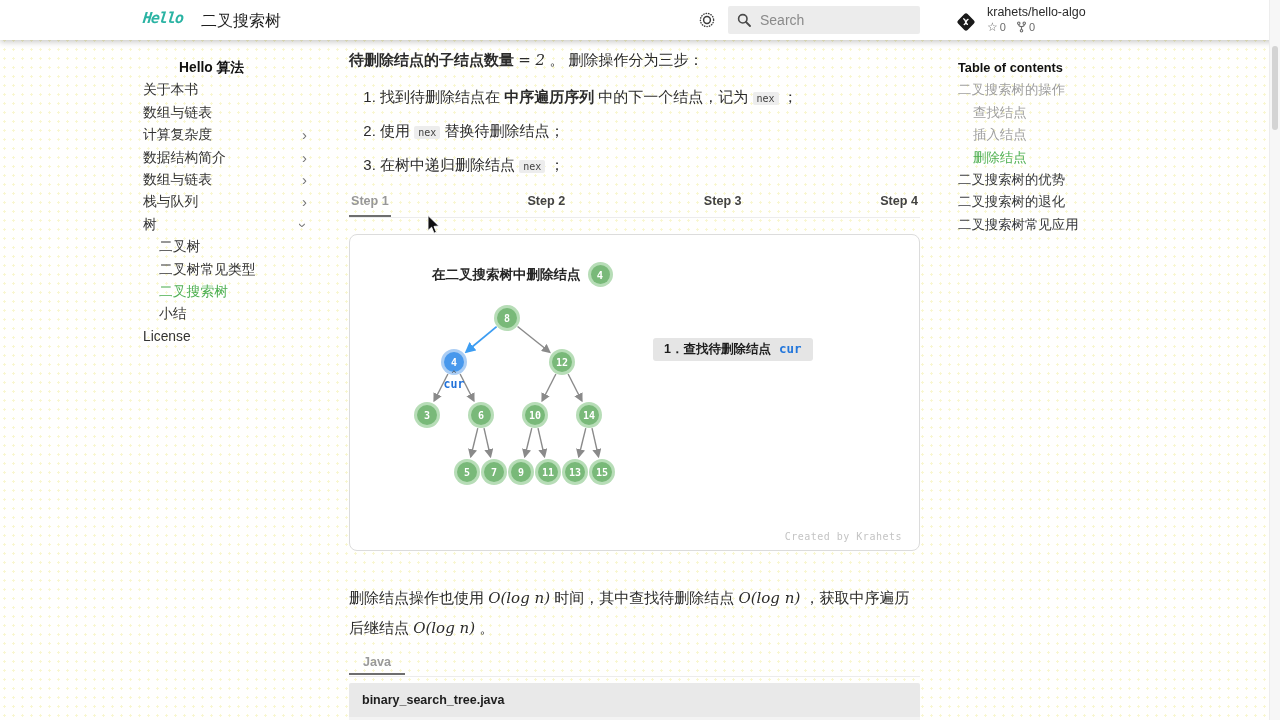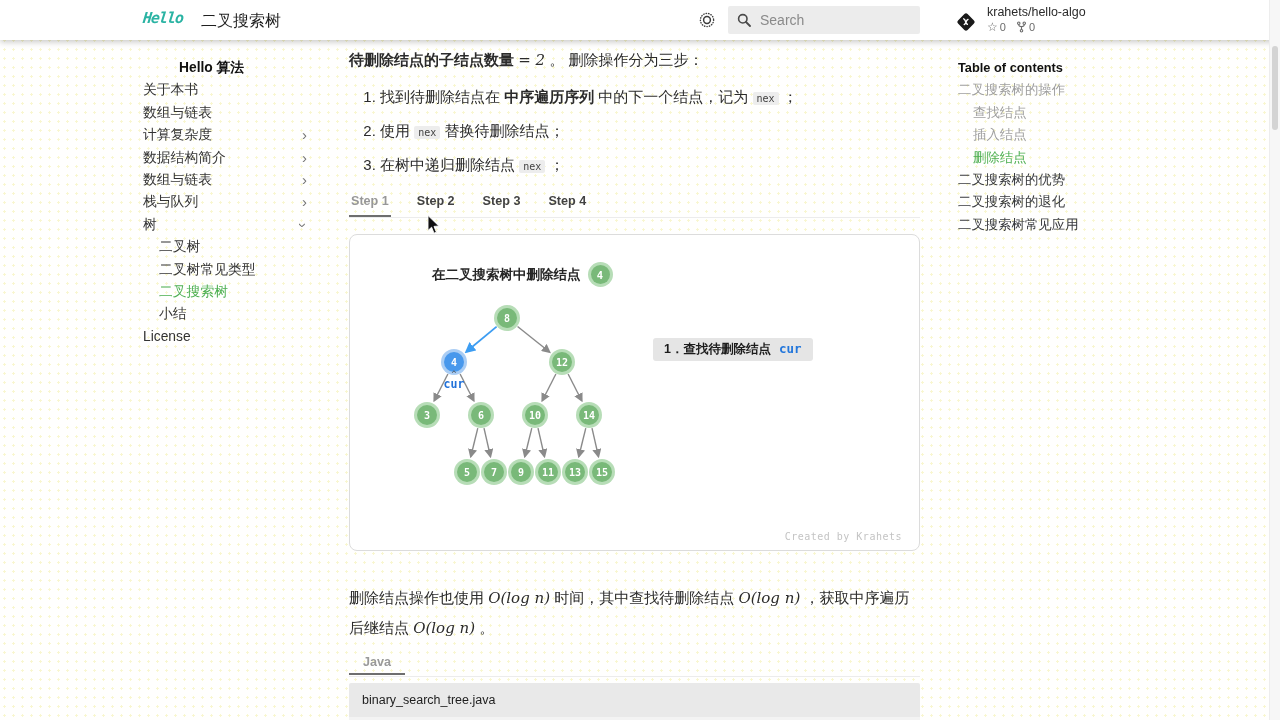--- a/index.html
+++ b/index.html
@@ -51,21 +51,21 @@
   .toc-item.active { color:#4caf50; }
   
   .main { position:absolute; left:349px; top:48px; width:571px; z-index:4; }
   .para { font-size:15px; line-height:24px; color:#2b2b2b; }
   .b { font-weight:bold; }
   .math { font-family:"DejaVu Serif",serif; font-style:italic; font-size:15px; }
   .codechip { font-family:"DejaVu Sans Mono",monospace; font-size:10px; background:#ededed;
     color:#404040; padding:1px 4px; border-radius:2px; }
   ol.steps { margin-top:14px; padding-left:31px; }
   ol.steps li { font-size:15px; line-height:22px; margin-bottom:10px; color:#2b2b2b; }
-  .tabs { margin-top:6px; border-bottom:1px solid #ececec; display:flex; gap:24px; height:30px; }
+  .tabs { margin-top:6px; border-bottom:1px solid #ececec; display:flex; gap:24px; height:30px;justify-content:space-between; }
   .tab { font-size:12.6px; font-weight:600; color:#424242; line-height:26px; cursor:pointer;
     padding:0 2px; }
   .tab.active { color:#979797; border-bottom:2px solid #6e6e6e; }
   
   .figure { margin-top:16px; width:571px; height:317px; border:1px solid #dcdcdc;
     border-radius:8px; background:#fff; position:relative; }
   .fig-title { position:absolute; left:82px; top:30px; font-size:13.5px; font-weight:bold;
     color:#262626; display:flex; align-items:center; }
   .fig-title-node { display:inline-flex; align-items:center; justify-content:center;
     width:19px; height:19px; border-radius:50%; background:#79b979; box-shadow:0 0 0 3px #b7ddb7;
@@ -81,21 +81,21 @@
   .cur-pointer .cur-text { font-family:"DejaVu Sans Mono",monospace; font-weight:bold;
     font-size:11.5px; color:#2272d9; display:block; margin-top:1px; }
   .watermark { position:absolute; right:17px; bottom:8px; font-family:"DejaVu Sans Mono",monospace;
     font-size:10px; color:#c4c4c4; letter-spacing:0.5px; }
   .para2 { margin-top:32px; font-size:15px; line-height:29px; }
   
   .lang-tabs { margin-top:8px; border-bottom:1px solid #ececec; height:26px; }
   .lang-tab { display:inline-block; font-size:12.6px; font-weight:600; color:#9a9a9a;
     line-height:22px; padding:0 14px; border-bottom:2px solid #6e6e6e; cursor:pointer; }
   .code-header { margin-top:6px; background:#e9e9e9; height:34px; line-height:34px;
-    padding-left:13px; font-size:12.5px; font-weight:normal; color:#1d1d1d;
+    padding-left:13px; font-size:12.5px; font-weight:bold; color:#1d1d1d;
     border-radius:2px 2px 0 0; }
   .code-block { background:#f3f3f3; height:40px; position:relative;
     font-family:"DejaVu Sans Mono",monospace; font-size:12px; color:#7a7a7a;
     padding:10px 0 0 13px; }
   
   .scrollbar { position:absolute; right:0; top:0; width:11px; height:720px;
     background:#f7f7f7; border-left:1px solid #ededed; z-index:30; }
   .scroll-thumb { position:absolute; left:2px; right:2px; top:46px; height:84px;
     background:#d4d4d4; border-radius:4px; }
   

